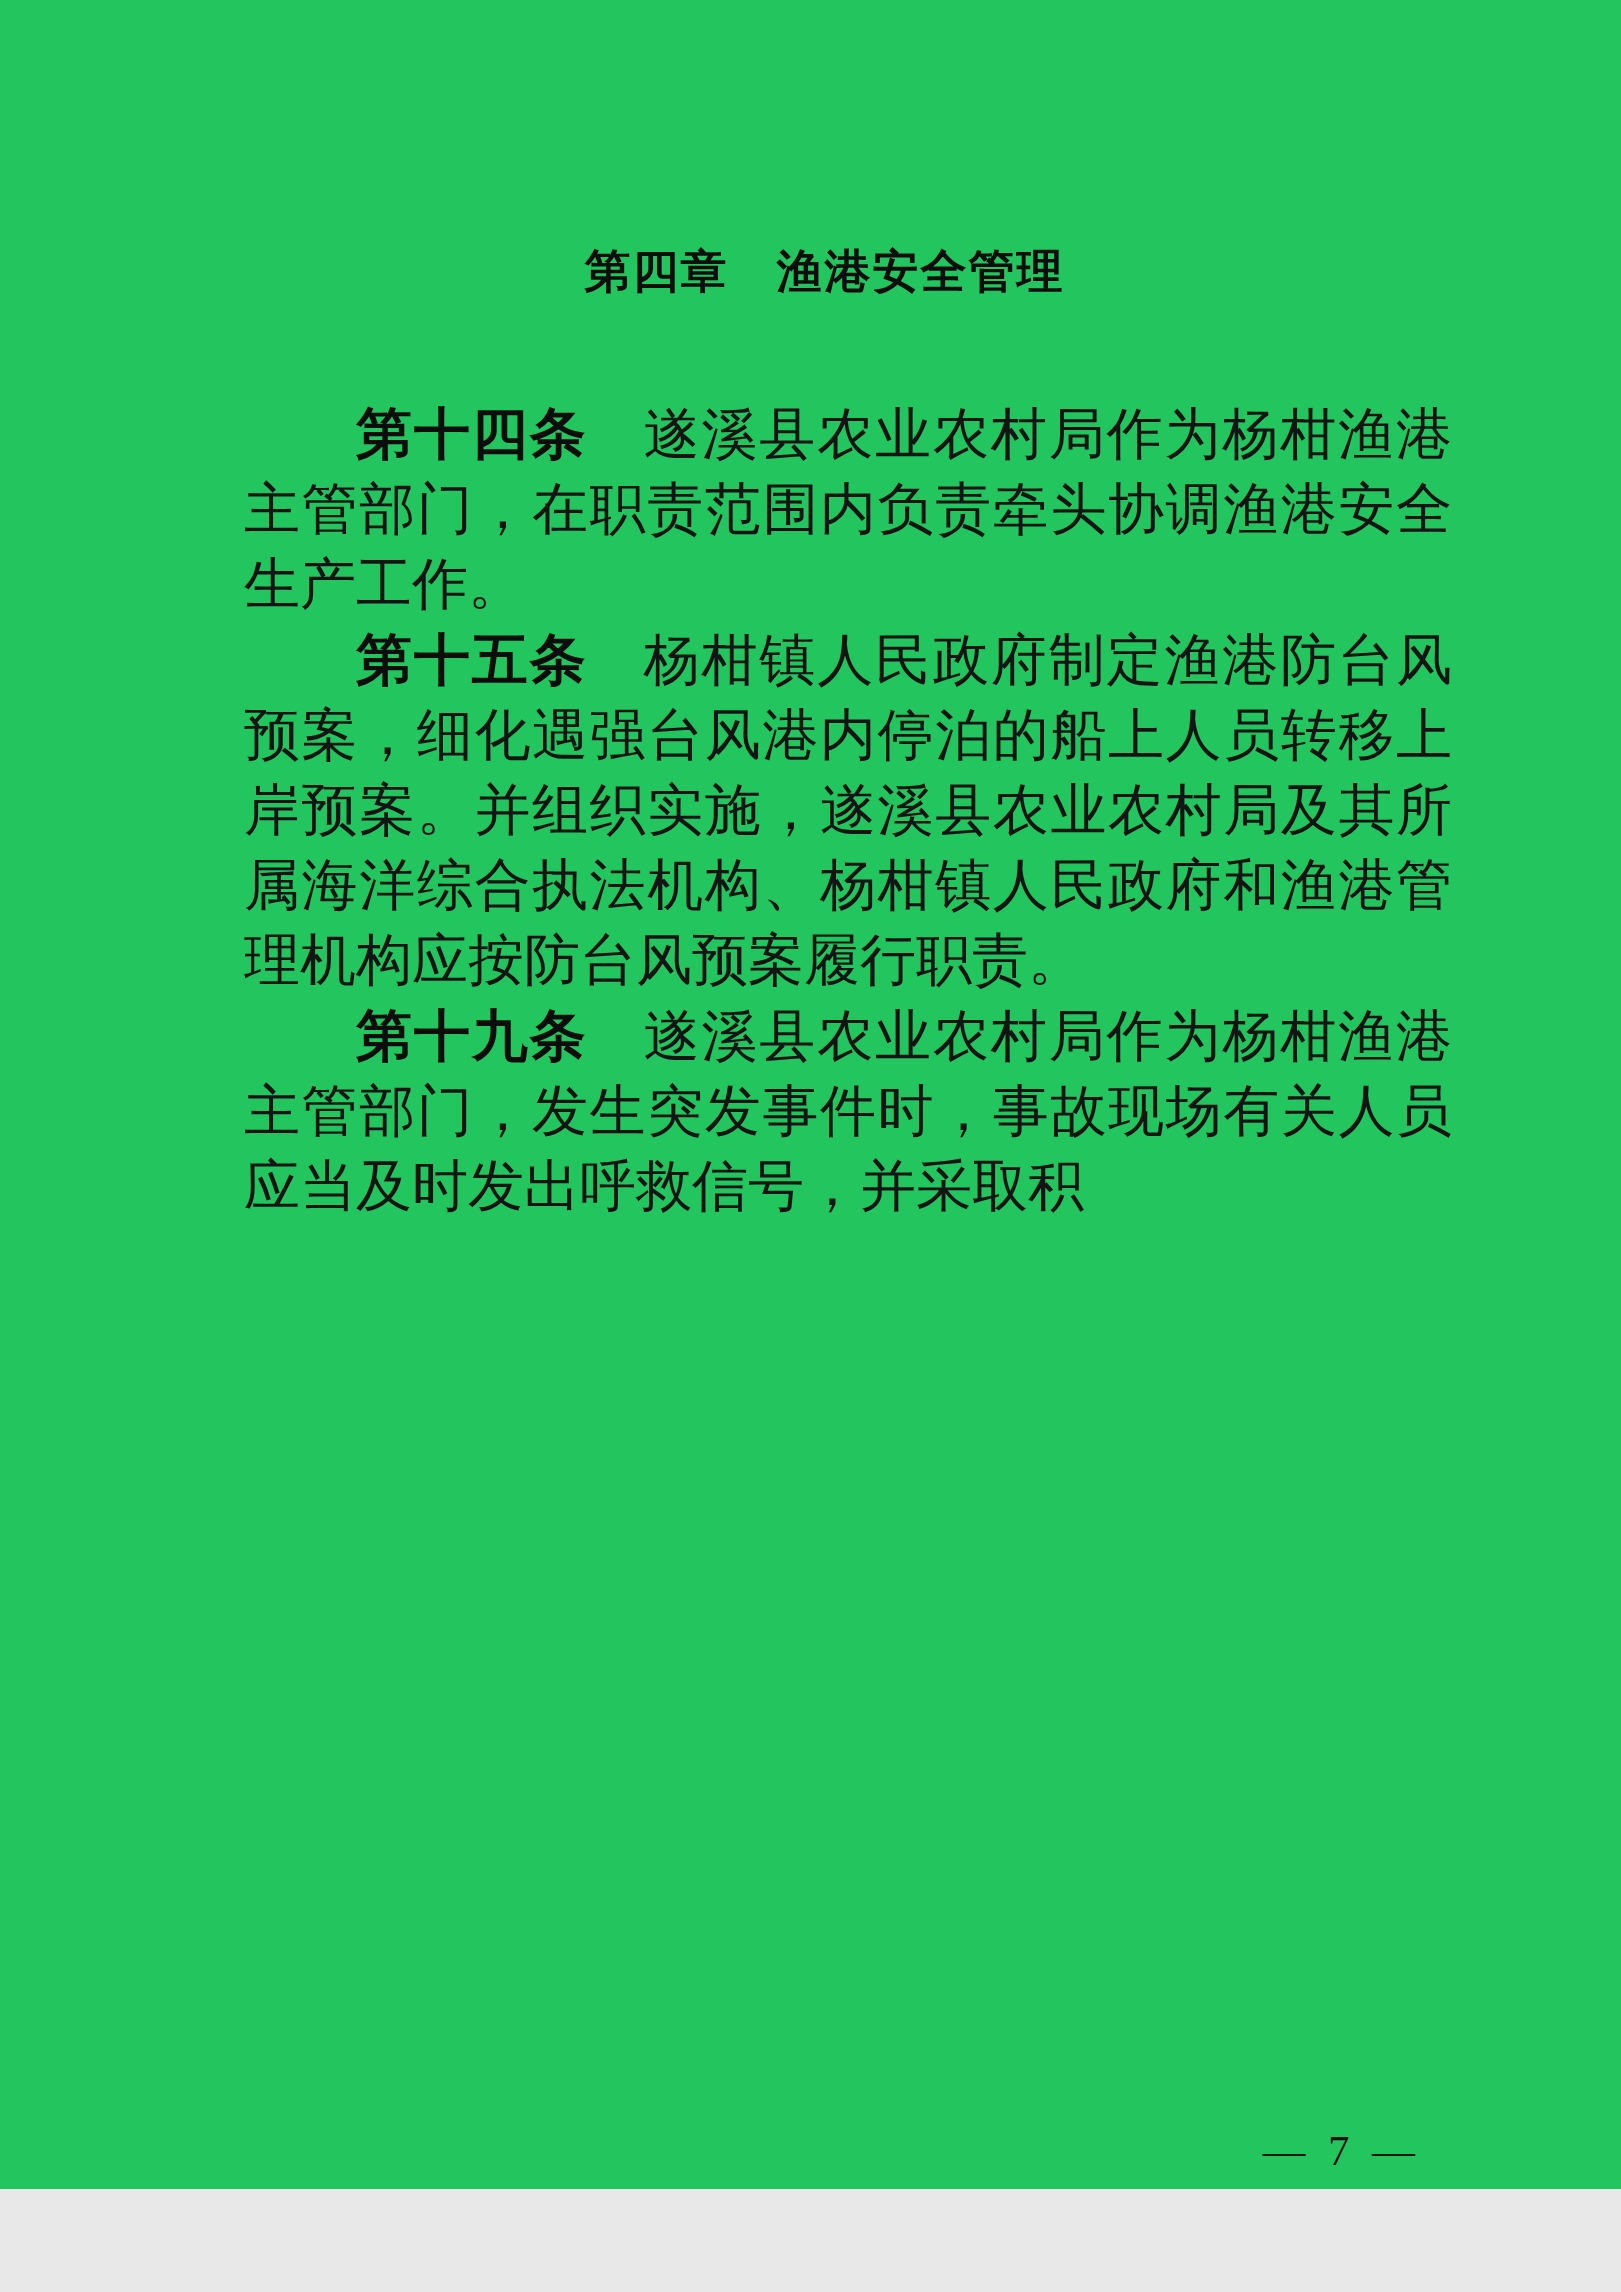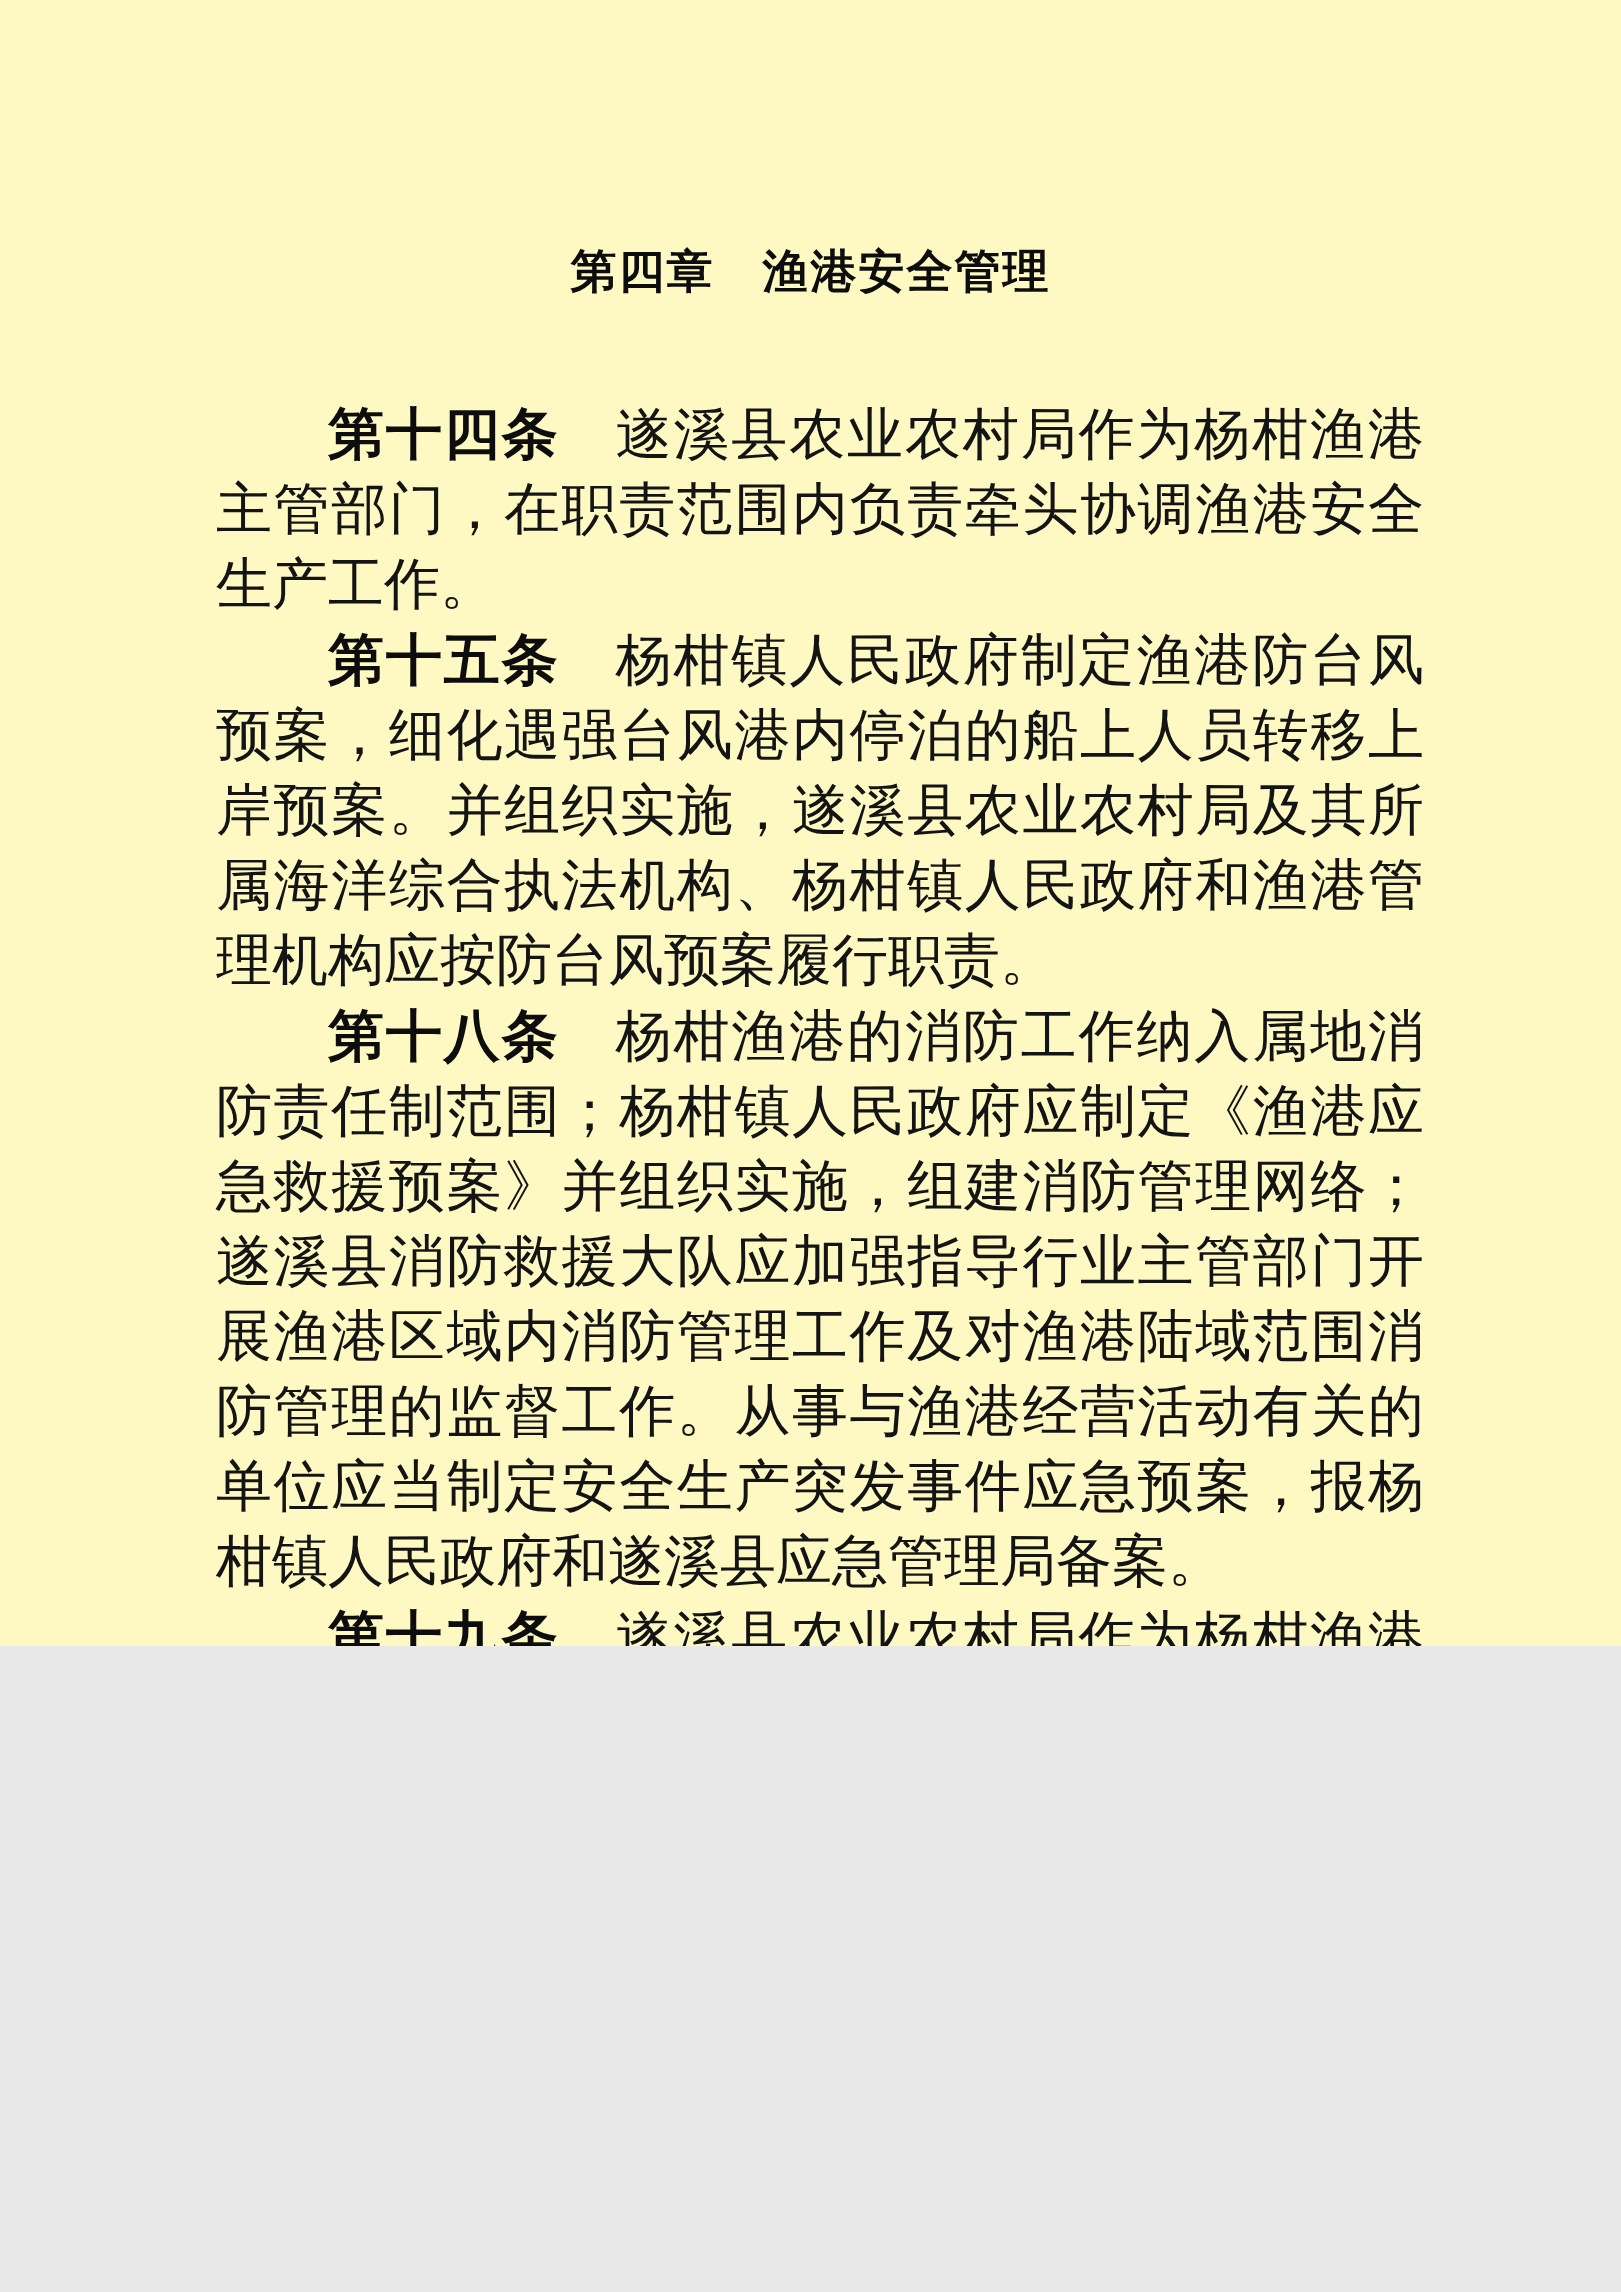--- a/index.html
+++ b/index.html
@@ -3,26 +3,27 @@
 <meta charset="utf-8">
 <style>
   html, body {
     margin: 0;
     padding: 0;
     background: #e8e8e8;
   }
   .page {
     position: relative;
     width: 1621px;
-    height: 1646px;
+    height: 2189px;
     margin: 0 auto;
-    background: #fef9c3;
+    background: #22c55e;
     color: #111111;
     overflow: hidden;
     box-sizing: border-box;
+    padding-left: 28px;
   }
   .chapter-title {
     margin: 0;
     padding-top: 245px;
     text-align: center;
     font-family: "Liberation Sans", sans-serif;
     font-weight: 700;
     font-size: 46px;
     line-height: 1.15;
     letter-spacing: 2px;
@@ -69,21 +70,20 @@
   <h1 class="chapter-title">第四章　渔港安全管理</h1>
 
   <div class="doc-body">
 
     <p class="article"><span class="article-label">第十四条</span><span class="article-text">遂溪县农业农村局作为杨柑渔港主管部门，在职责范围内负责牵头协调渔港安全生产工作。</span></p>
 
     <p class="article"><span class="article-label">第十五条</span><span class="article-text">杨柑镇人民政府制定渔港防台风预案，细化遇强台风港内停泊的船上人员转移上岸预案。并组织实施，遂溪县农业农村局及其所属海洋综合执法机构、杨柑镇人民政府和渔港管理机构应按防台风预案履行职责。</span></p>
 
 
 
-    <p class="article"><span class="article-label">第十八条</span><span class="article-text">杨柑渔港的消防工作纳入属地消防责任制范围；杨柑镇人民政府应制定《渔港应急救援预案》并组织实施，组建消防管理网络；遂溪县消防救援大队应加强指导行业主管部门开展渔港区域内消防管理工作及对渔港陆域范围消防管理的监督工作。从事与渔港经营活动有关的单位应当制定安全生产突发事件应急预案，报杨柑镇人民政府和遂溪县应急管理局备案。</span></p>
 
     <p class="article"><span class="article-label">第十九条</span><span class="article-text">遂溪县农业农村局作为杨柑渔港主管部门，发生突发事件时，事故现场有关人员应当及时发出呼救信号，并采取积</span></p>
 
   </div>
 
   <div class="page-number">— 7 —</div>
 
 </div>
 
 

